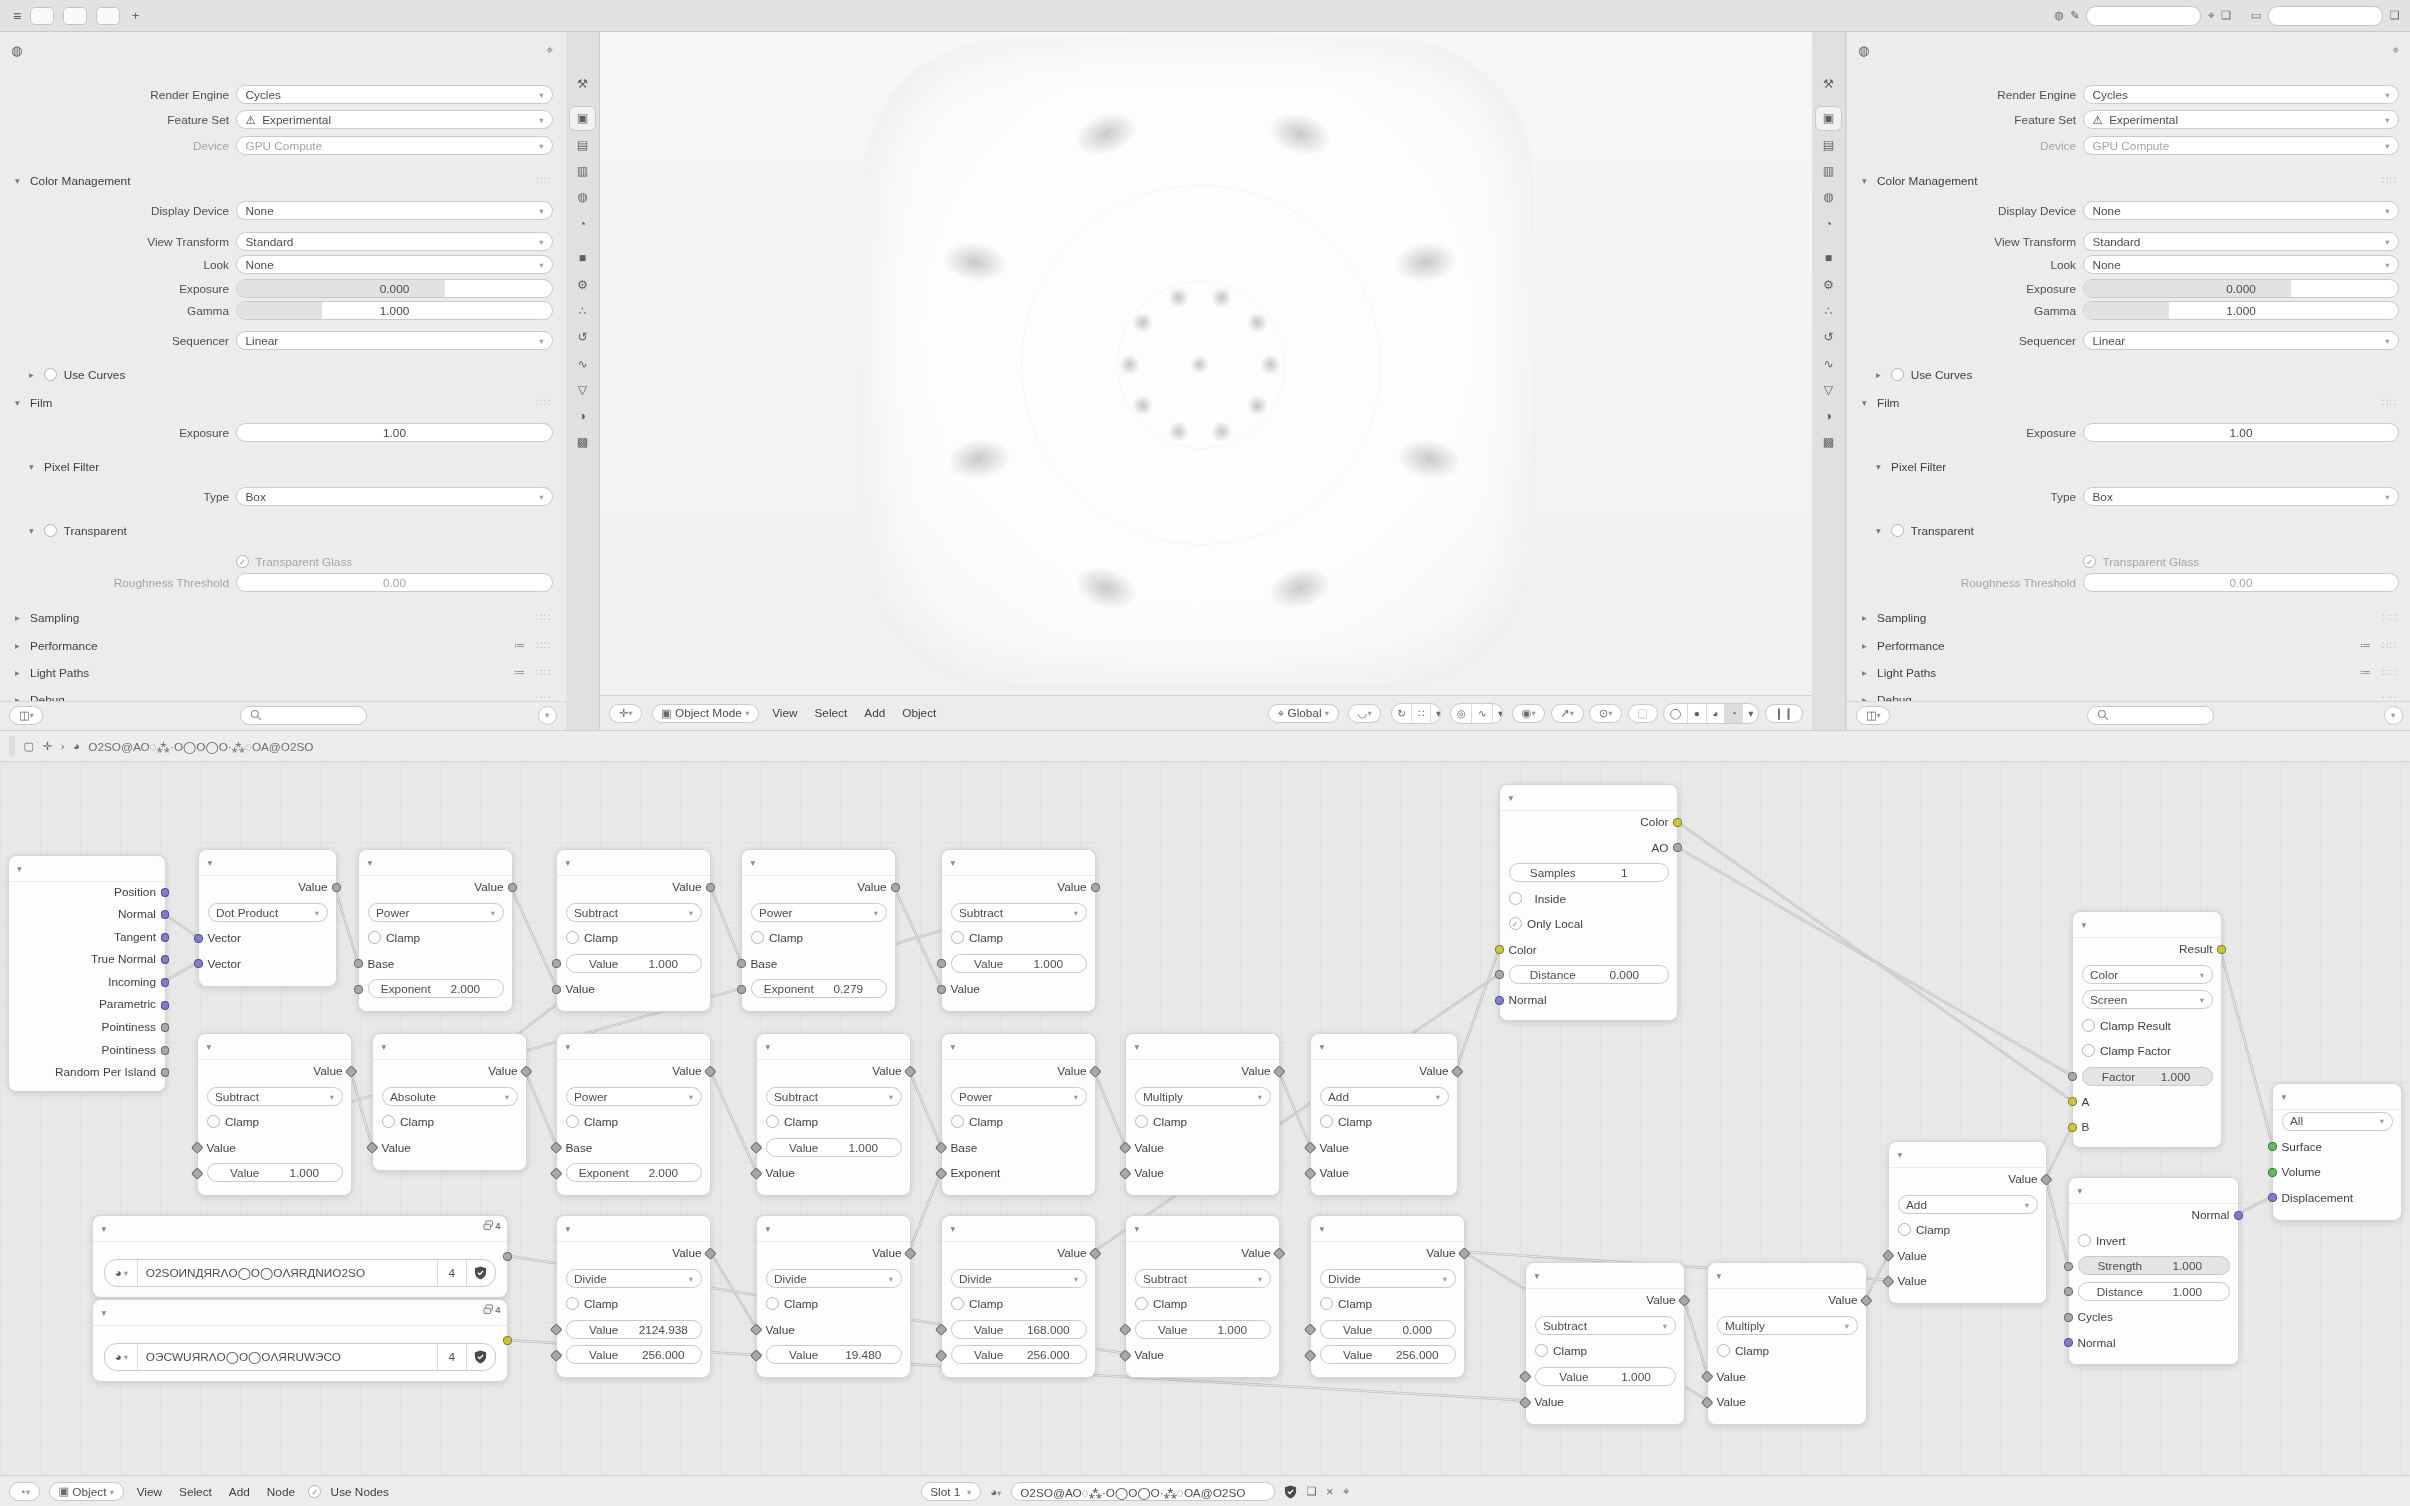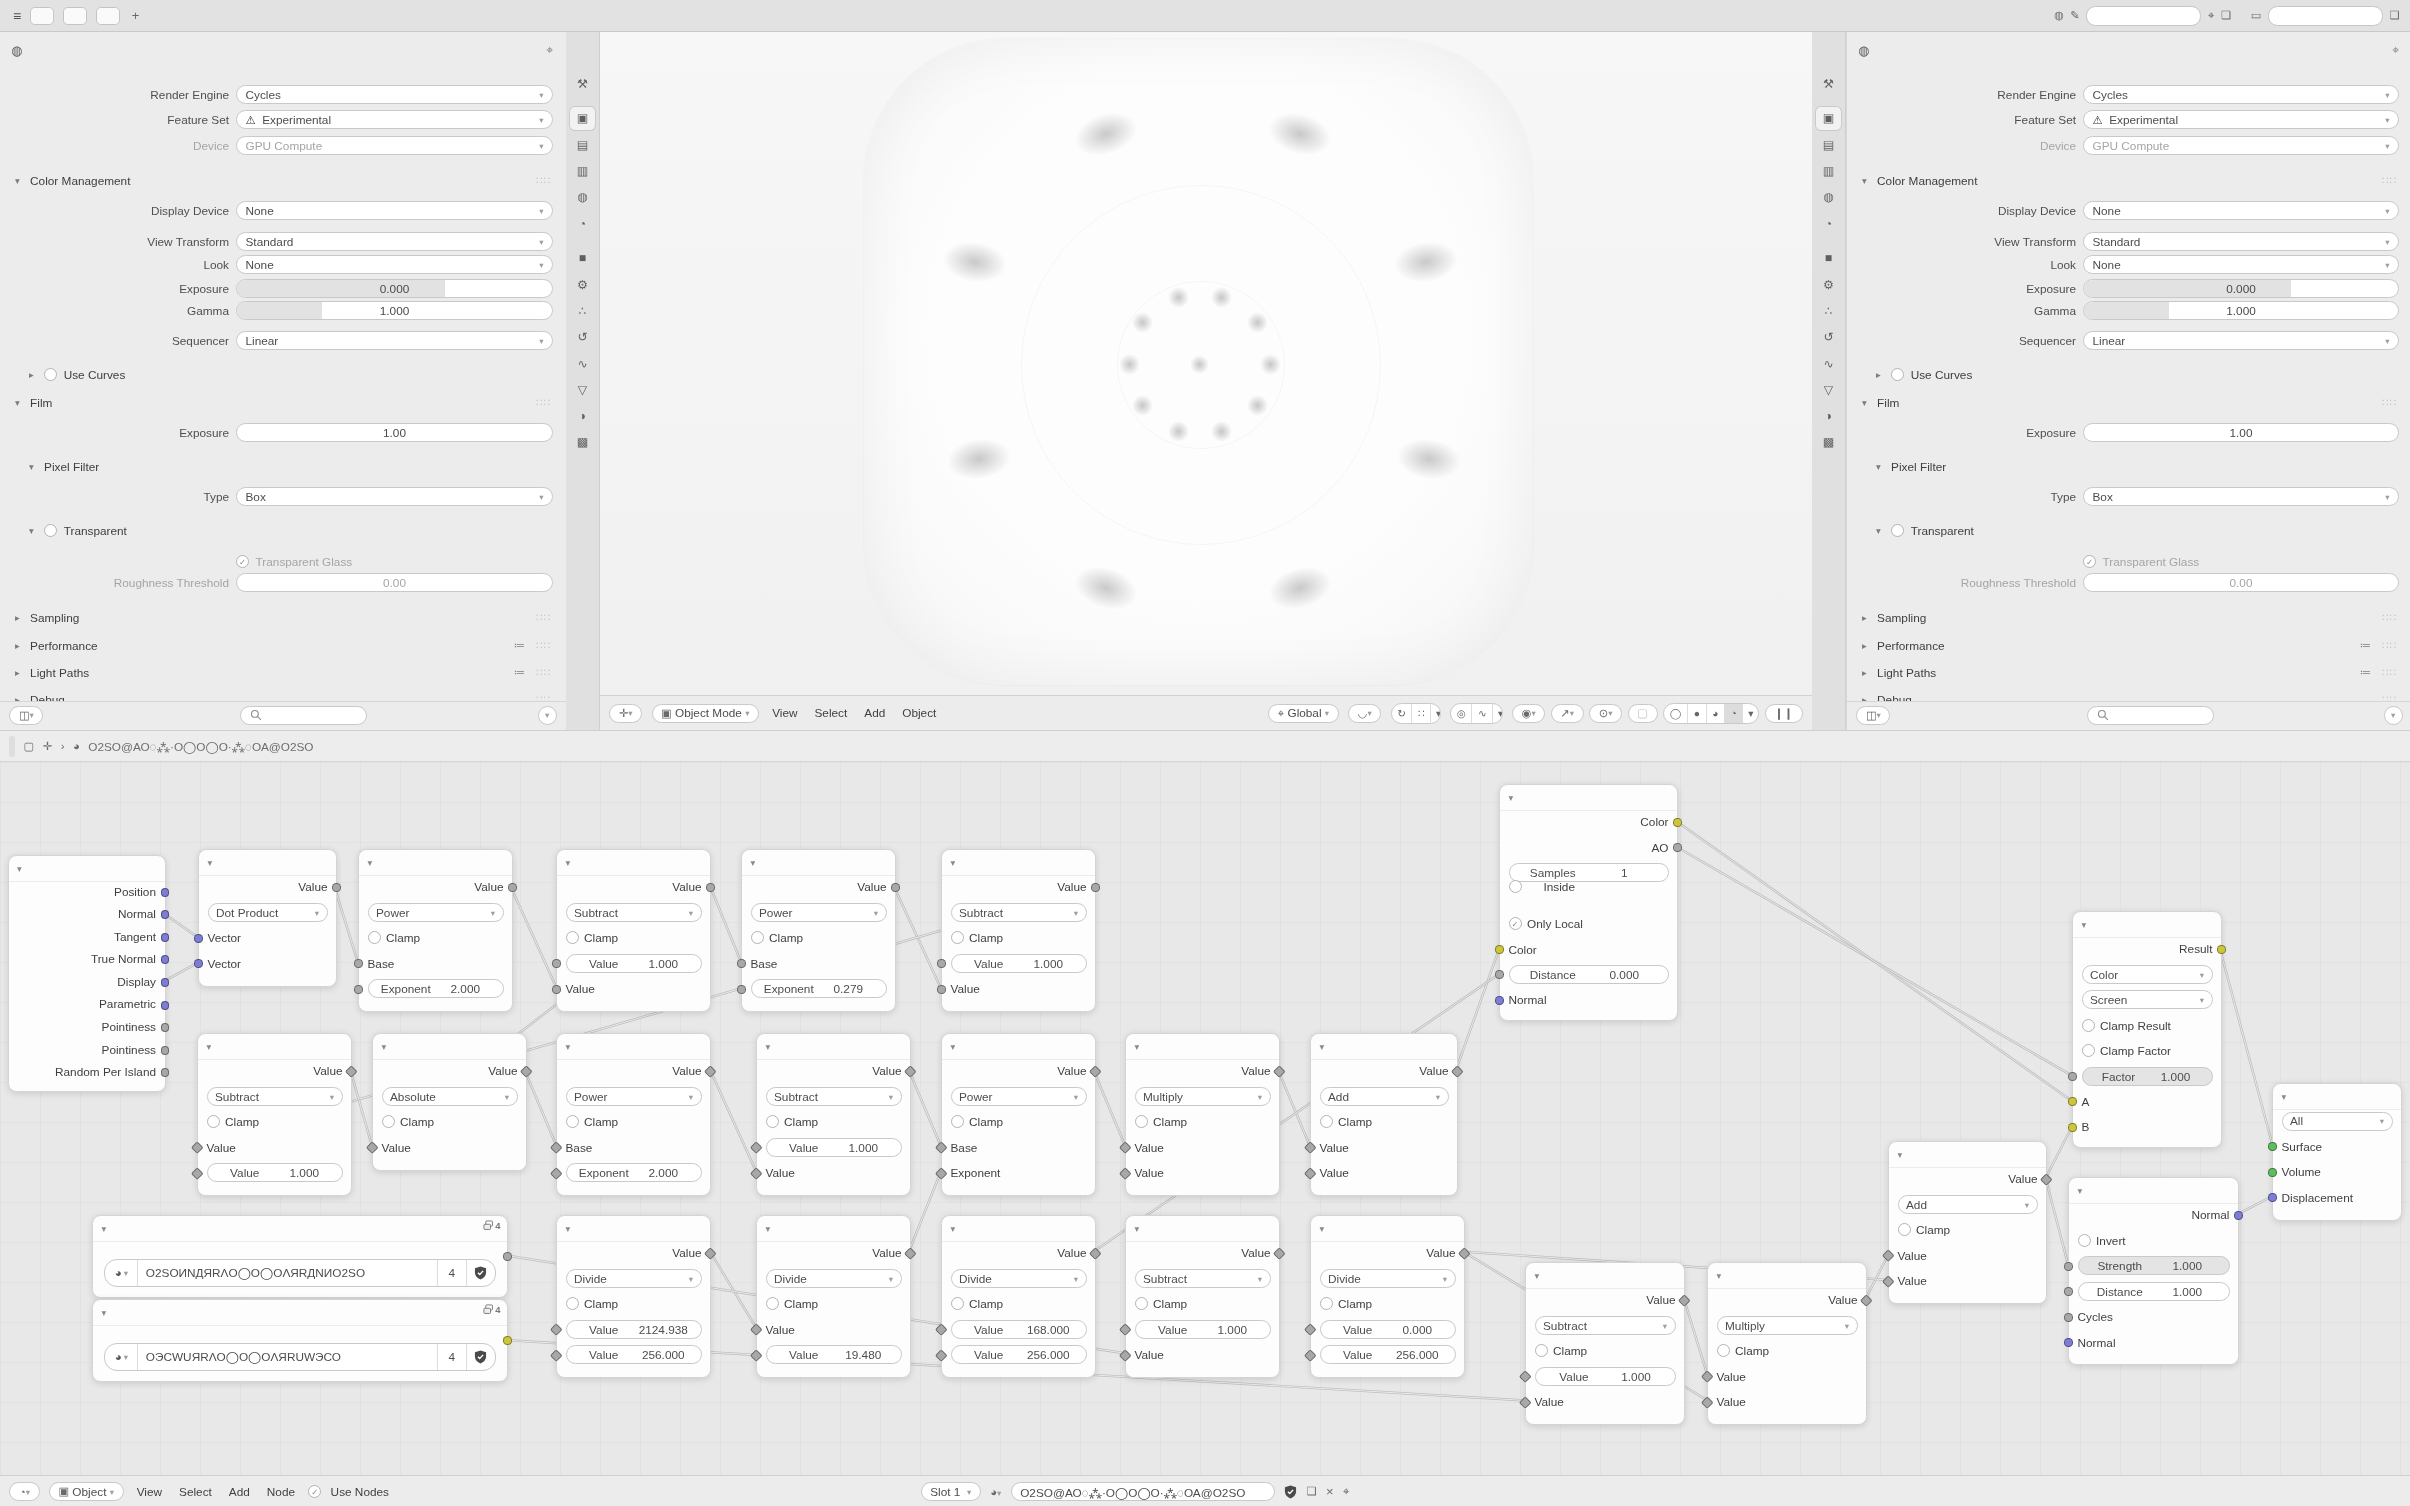--- a/index.html
+++ b/index.html
@@ -661,21 +661,21 @@
         <span class="sock cv" style="top:54px;right:-4.7px"></span>
         <div class="nrow rout" style="top:70px;height:22.6px">
           <span>Tangent</span>
         </div>
         <span class="sock cv" style="top:77px;right:-4.7px"></span>
         <div class="nrow rout" style="top:92px;height:22.6px">
           <span>True Normal</span>
         </div>
         <span class="sock cv" style="top:99px;right:-4.7px"></span>
         <div class="nrow rout" style="top:115px;height:22.6px">
-          <span>Display</span>
+          <span>Incoming</span>
         </div>
         <span class="sock cv" style="top:122px;right:-4.7px"></span>
         <div class="nrow rout" style="top:137px;height:22.6px">
           <span>Parametric</span>
         </div>
         <span class="sock cv" style="top:145px;right:-4.7px"></span>
         <div class="nrow rout" style="top:160px;height:22.6px">
           <span>Pointiness</span>
         </div>
         <span class="sock cg" style="top:167px;right:-4.7px"></span>
@@ -1036,21 +1036,21 @@
         <div class="nrow rout" style="top:50px;height:25.4px">
           <span>AO</span>
         </div>
         <span class="sock cg" style="top:58px;right:-4.7px"></span>
         <div class="nrow" style="top:75px;height:25.4px">
           <div class="npill">
             <span class="nfl">Samples</span>
             <span class="nfv">1</span>
           </div>
         </div>
-        <div class="nrow" style="top:89px;height:25.4px;gap:22px">
+        <div class="nrow" style="top:101px;height:25.4px;gap:13px">
           <span class="cc"></span>
           <span>Inside</span>
         </div>
         <div class="nrow" style="top:126px;height:25.4px;gap:5.6px">
           <span class="cc">✓</span>
           <span>Only Local</span>
         </div>
         <div class="nrow" style="top:152px;height:25.4px">
           <span>Color</span>
         </div>

